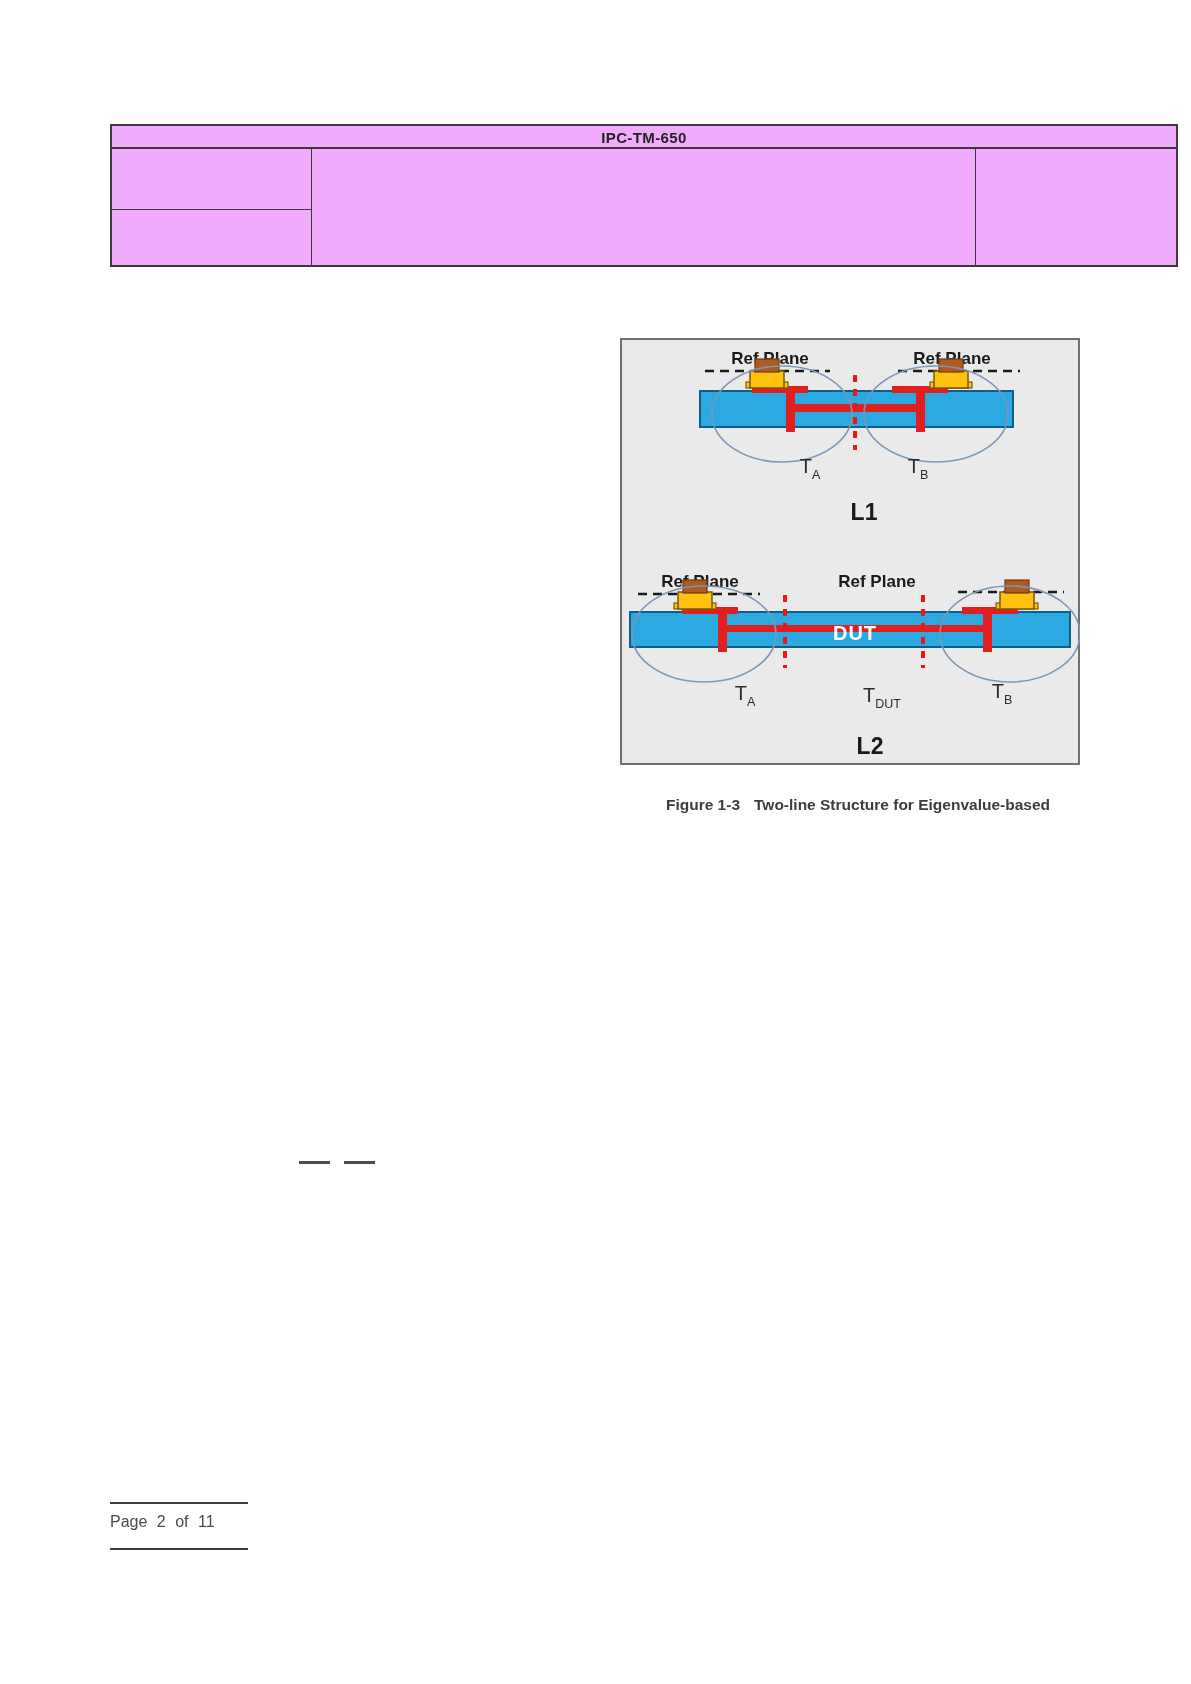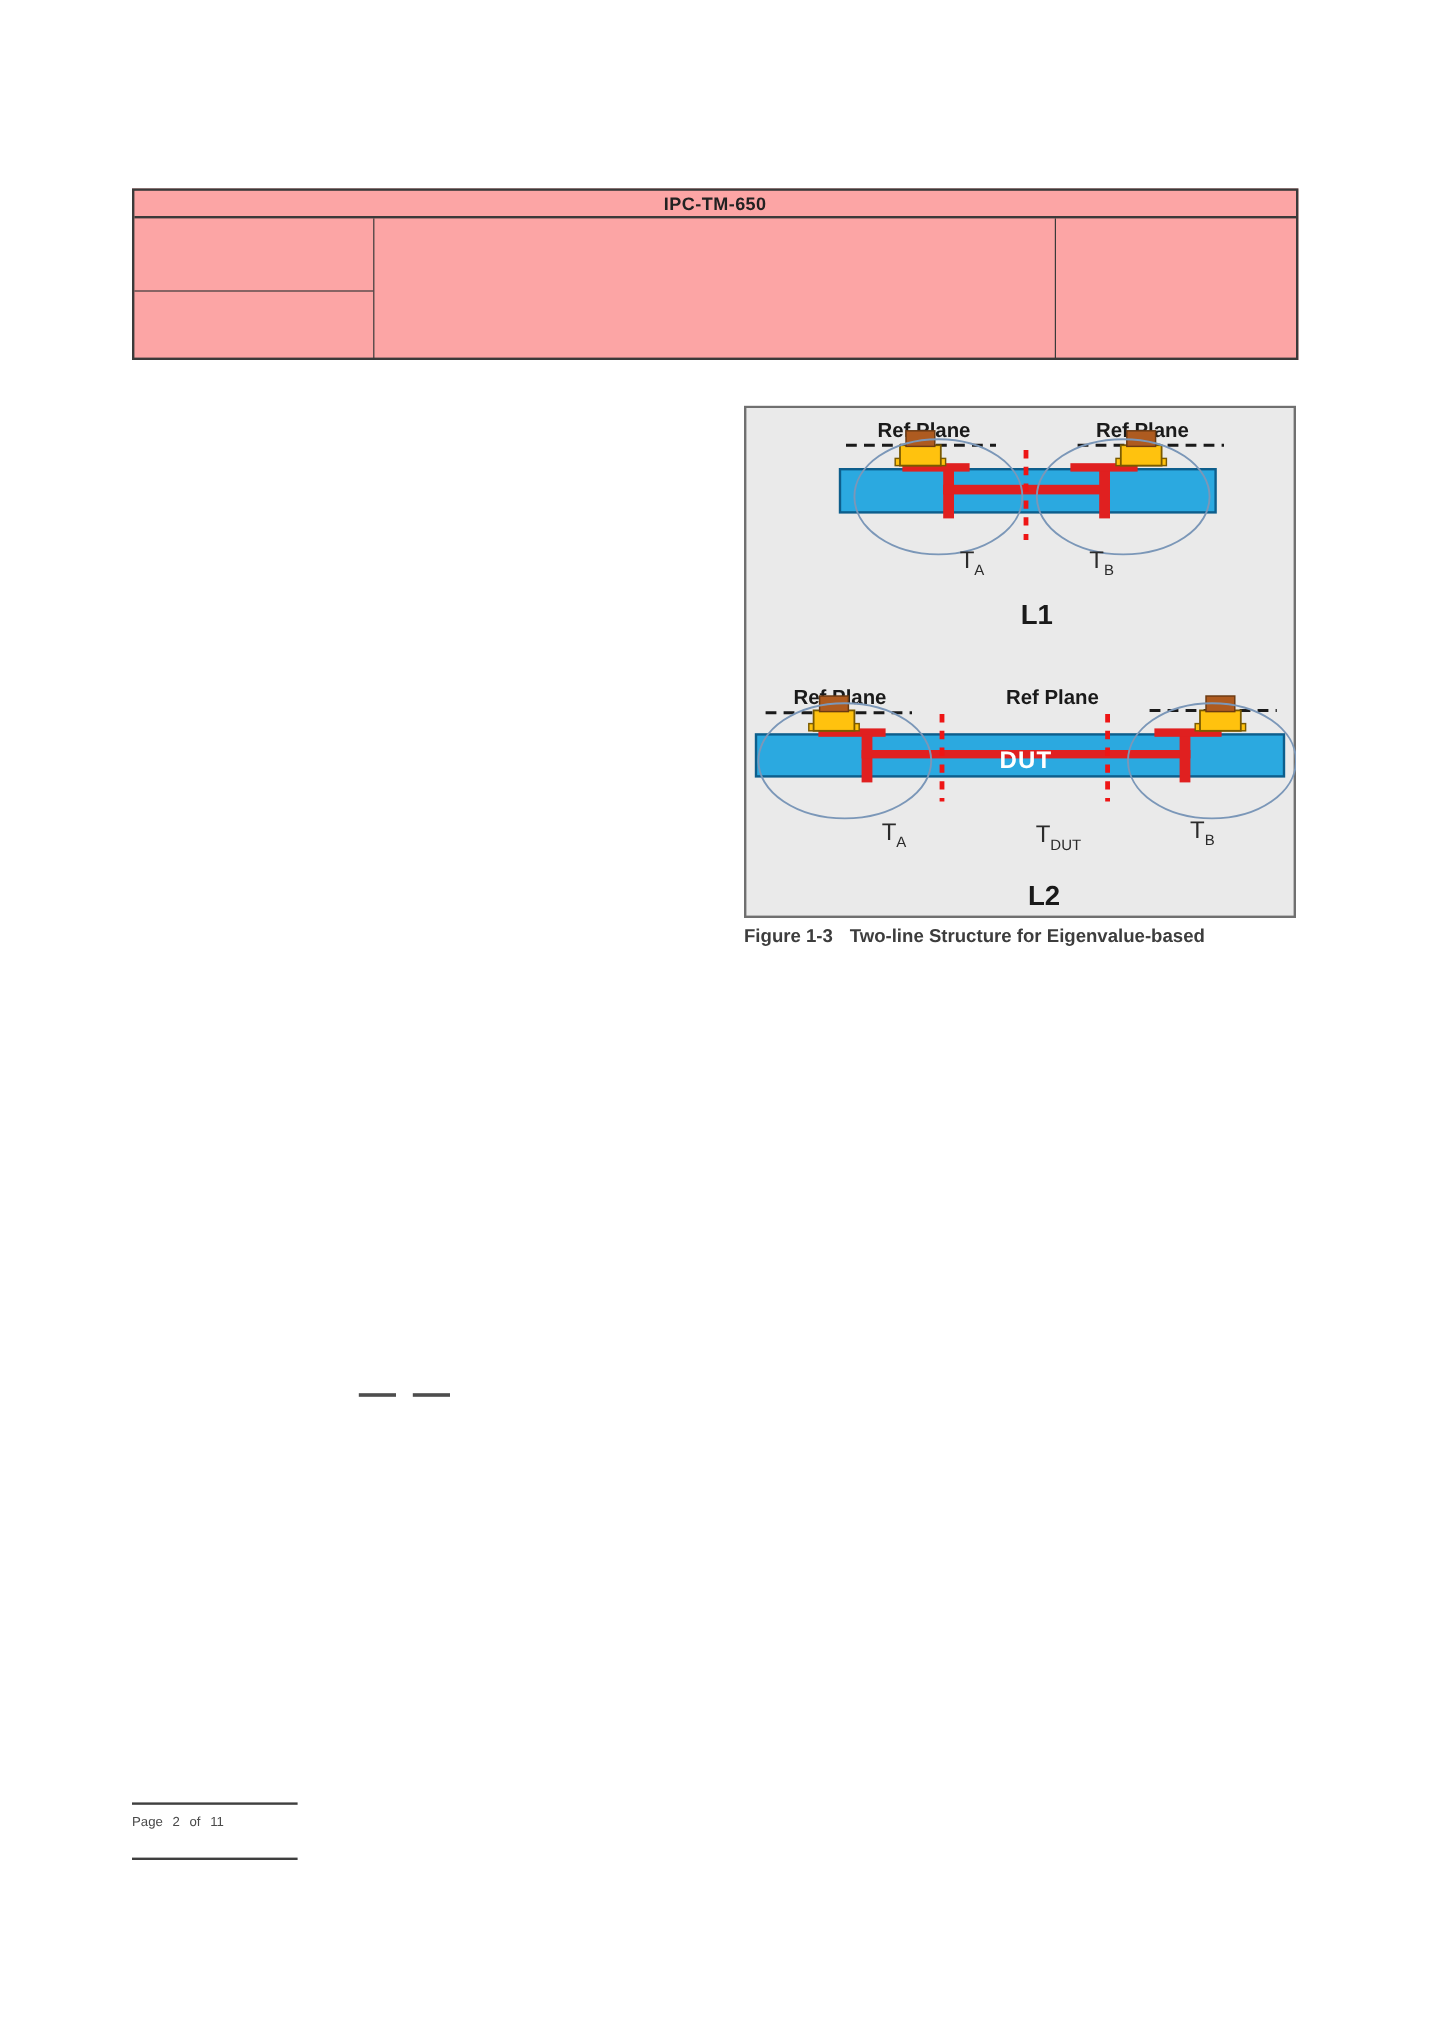--- a/index.html
+++ b/index.html
@@ -8,65 +8,66 @@
     width:1191px;height:1684px;
     margin:0 auto;
     background:#ffffff;
     font-family:"Liberation Sans", sans-serif;
     overflow:hidden;
   }
   .abs{position:absolute;}
 
   
   .htable{
-    left:110px;top:157px;width:972px;height:143px;
+    left:110px;top:124px;width:1068px;height:143px;
     border:2px solid #3a3a3a;
     box-sizing:border-box;
-    background:#fca5a5;
+    background:#f0abfc;
   }
   .ht-title{
     height:23px;line-height:23px;
     border-bottom:2px solid #3a3a3a;
     text-align:center;
     font-size:15px;font-weight:bold;color:#222;
     letter-spacing:0.4px;
     box-sizing:border-box;
   }
   .ht-body{display:flex;height:118px;}
   .ht-left{width:200px;border-right:1.5px solid #3a3a3a;box-sizing:border-box;display:flex;flex-direction:column;}
   .ht-left-top{height:61px;border-bottom:1.5px solid #3a3a3a;box-sizing:border-box;}
   .ht-left-bottom{flex:1;}
   .ht-mid{flex:1;border-right:1.5px solid #3a3a3a;box-sizing:border-box;}
   .ht-right{width:200px;}
 
   
   .fig-svg{left:620px;top:338px;}
   .fig-caption{
-    left:620px;top:770px;width:430px;
+    left:620px;top:794px;width:430px;
     font-size:15.5px;font-weight:bold;color:#3d3d3d;
     line-height:21px;
+    text-align:right;
   }
   .cap-title{margin-left:14px;}
 
   .rp-label{font-size:17px;font-weight:600;fill:#1a1a1a;}
   .line-label{font-size:23px;font-weight:600;fill:#1a1a1a;}
   .tlabel{font-size:20px;font-weight:500;fill:#2b2b2b;}
   .tsub{font-size:12.5px;}
   .dut-label{font-size:20px;font-weight:bold;fill:#ffffff;letter-spacing:1px;}
   .blk-dash{stroke:#1a1a1a;stroke-width:2.5;stroke-dasharray:9 6;}
   .red-dash{stroke-width:4;stroke-dasharray:7 7;fill:none;}
   .probe-ellipse{fill:none;stroke-width:1.6;}
 
   
   .frac-bar{height:3px;background:#4d4d4d;}
 
   
   .foot-line{width:138px;border-top:2px solid #3f3f3f;height:0;}
   .foot-text{
-    font-size:11px;color:#4a4a4a;word-spacing:5px;
+    font-size:16px;color:#4a4a4a;word-spacing:5px;
   }
 </style>
 </head>
 <body>
 
 <div class="page">
 
   <div class="abs htable">
     <div class="ht-title">IPC-TM-650</div>
     <div class="ht-body">

